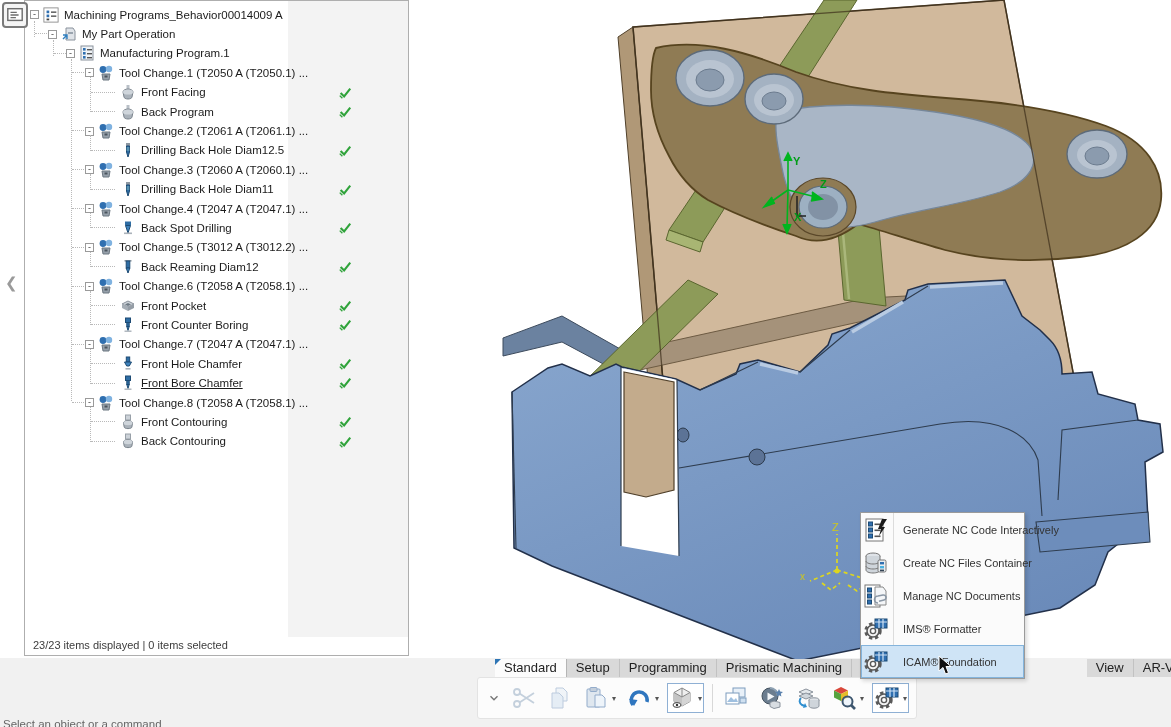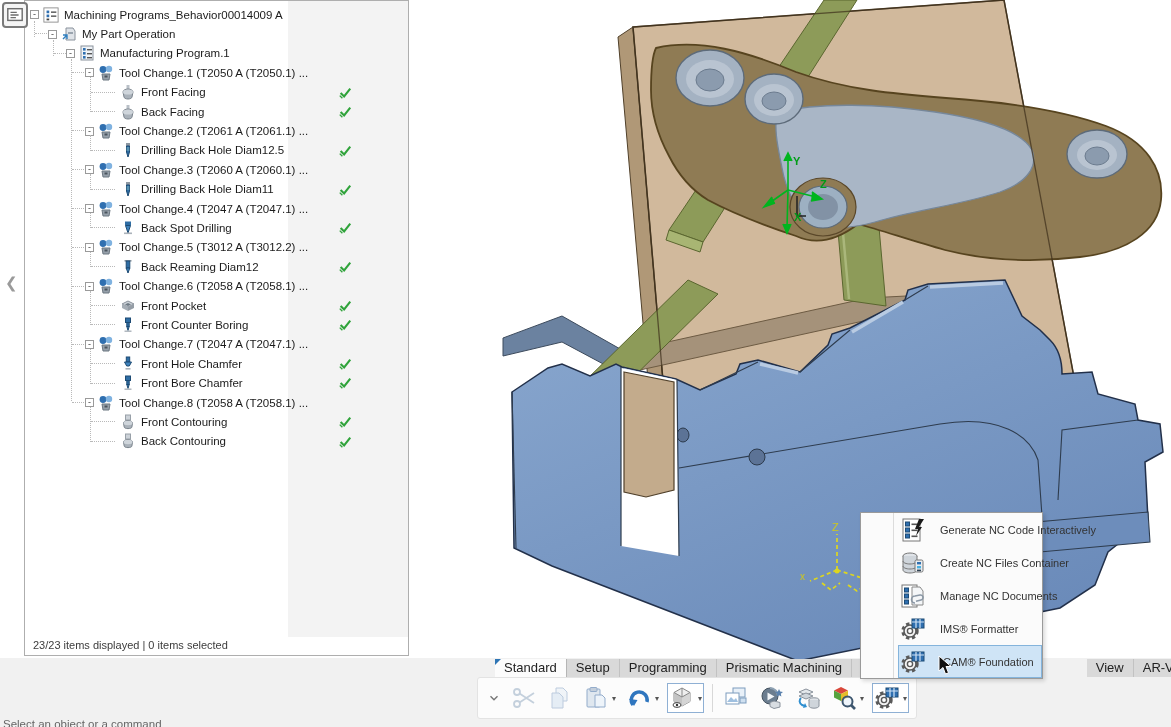--- a/index.html
+++ b/index.html
@@ -35,22 +35,22 @@
   
   #toolbar{position:absolute;left:477px;top:677px;height:40px;display:flex;align-items:center;
     background:#fcfcfc;border:1px solid #e3e3e3;border-radius:3px;padding:0 4px;z-index:2;}
   .tbtn{display:flex;align-items:center;margin:0 3px;border:1px solid transparent;padding:1px;}
   .tbtn svg{width:26px;height:26px;display:block;}
   .tbtn.small svg{width:14px;height:26px;}
   .tbtn.boxed{border:1px solid #8fb0d4;background:#fff;}
   .dd{font-size:8px;color:#555;margin-left:3px;}
   .tsep{width:1px;height:28px;background:#d8d8d8;margin:0 5px;}
   
-  #context-menu{position:absolute;left:860px;top:512px;width:183px;background:#fbfbfb;
-    border:1px solid #9a9a9a;box-sizing:border-box;z-index:5;box-shadow:2px 2px 4px rgba(0,0,0,.15);padding-left:37px;}
+  #context-menu{position:absolute;left:860px;top:512px;width:165px;background:#fbfbfb;
+    border:1px solid #9a9a9a;box-sizing:border-box;z-index:5;box-shadow:2px 2px 4px rgba(0,0,0,.15);}
   #context-menu::before{content:"";position:absolute;left:32px;top:0;bottom:0;border-left:1px solid #dcdcdc;}
   .mrow{position:relative;height:33px;display:flex;align-items:center;}
   .mrow.hl{background:#cfe4f6;outline:1px solid #84b4dc;outline-offset:-1px;}
   .mico{width:26px;height:26px;margin-left:2px;flex:0 0 auto;}
   .mico svg{width:26px;height:26px;display:block;}
   .mlbl{margin-left:14px;font-size:11px;color:#333;white-space:nowrap;}
   
   #status-text{position:absolute;left:3px;top:718px;font-size:11.5px;color:#666;}
   #cursor{position:absolute;left:938px;top:655px;z-index:9;}
 </style>
@@ -241,21 +241,21 @@
           </span>
         </div>
         <div class="trow" style="padding-left: 91px;">
           <span class="tico">
             <svg viewBox="0 0 16 16">
               <rect x="6.5" y="1" width="3" height="4" fill="#b9c0c7"></rect>
               <path d="M3 8c0-1.6 2.2-3 5-3s5 1.4 5 3l-1 5c0 1-1.8 2-4 2s-4-1-4-2z" fill="#aab2ba" stroke="#7b848d"></path>
               <ellipse cx="8" cy="8" rx="5" ry="2.6" fill="#cfd5db"></ellipse>
             </svg>
           </span>
-          <span class="tlbl">Back Facing</span>
+          <span class="tlbl">Back Program</span>
           <span class="chk">
             <svg viewBox="0 0 16 16">
               <path d="M3 8l4 4 7-9" fill="none" stroke="#2fa33a" stroke-width="2.4"></path>
               <path d="M2 11l3 3" stroke="#2fa33a" stroke-width="1.6"></path>
             </svg>
           </span>
         </div>
         <div class="trow" style="padding-left: 60px;">
           <span class="ebox">-</span>
           <span class="tico">
@@ -435,21 +435,21 @@
             </svg>
           </span>
           <span class="tlbl">Front Hole Chamfer</span>
           <span class="chk">
             <svg viewBox="0 0 16 16">
               <path d="M3 8l4 4 7-9" fill="none" stroke="#2fa33a" stroke-width="2.4"></path>
               <path d="M2 11l3 3" stroke="#2fa33a" stroke-width="1.6"></path>
             </svg>
           </span>
         </div>
-        <div class="trow" style="padding-left: 91px;">
+        <div class="trow" style="padding-left: 91px; text-decoration: underline;">
           <span class="tico">
             <svg viewBox="0 0 16 16">
               <rect x="5.5" y="1" width="5" height="4.5" fill="#2e6da4" stroke="#1d4b74"></rect>
               <rect x="6.8" y="5.5" width="2.4" height="4" fill="#2e6da4" stroke="#1d4b74"></rect>
               <path d="M6.8 9.5h2.4L8 13.5z" fill="#3f83bd" stroke="#1d4b74"></path>
               <rect x="4.5" y="13.5" width="7" height="1.4" fill="#aab2ba"></rect>
             </svg>
           </span>
           <span class="tlbl">Front Bore Chamfer</span>
           <span class="chk">

